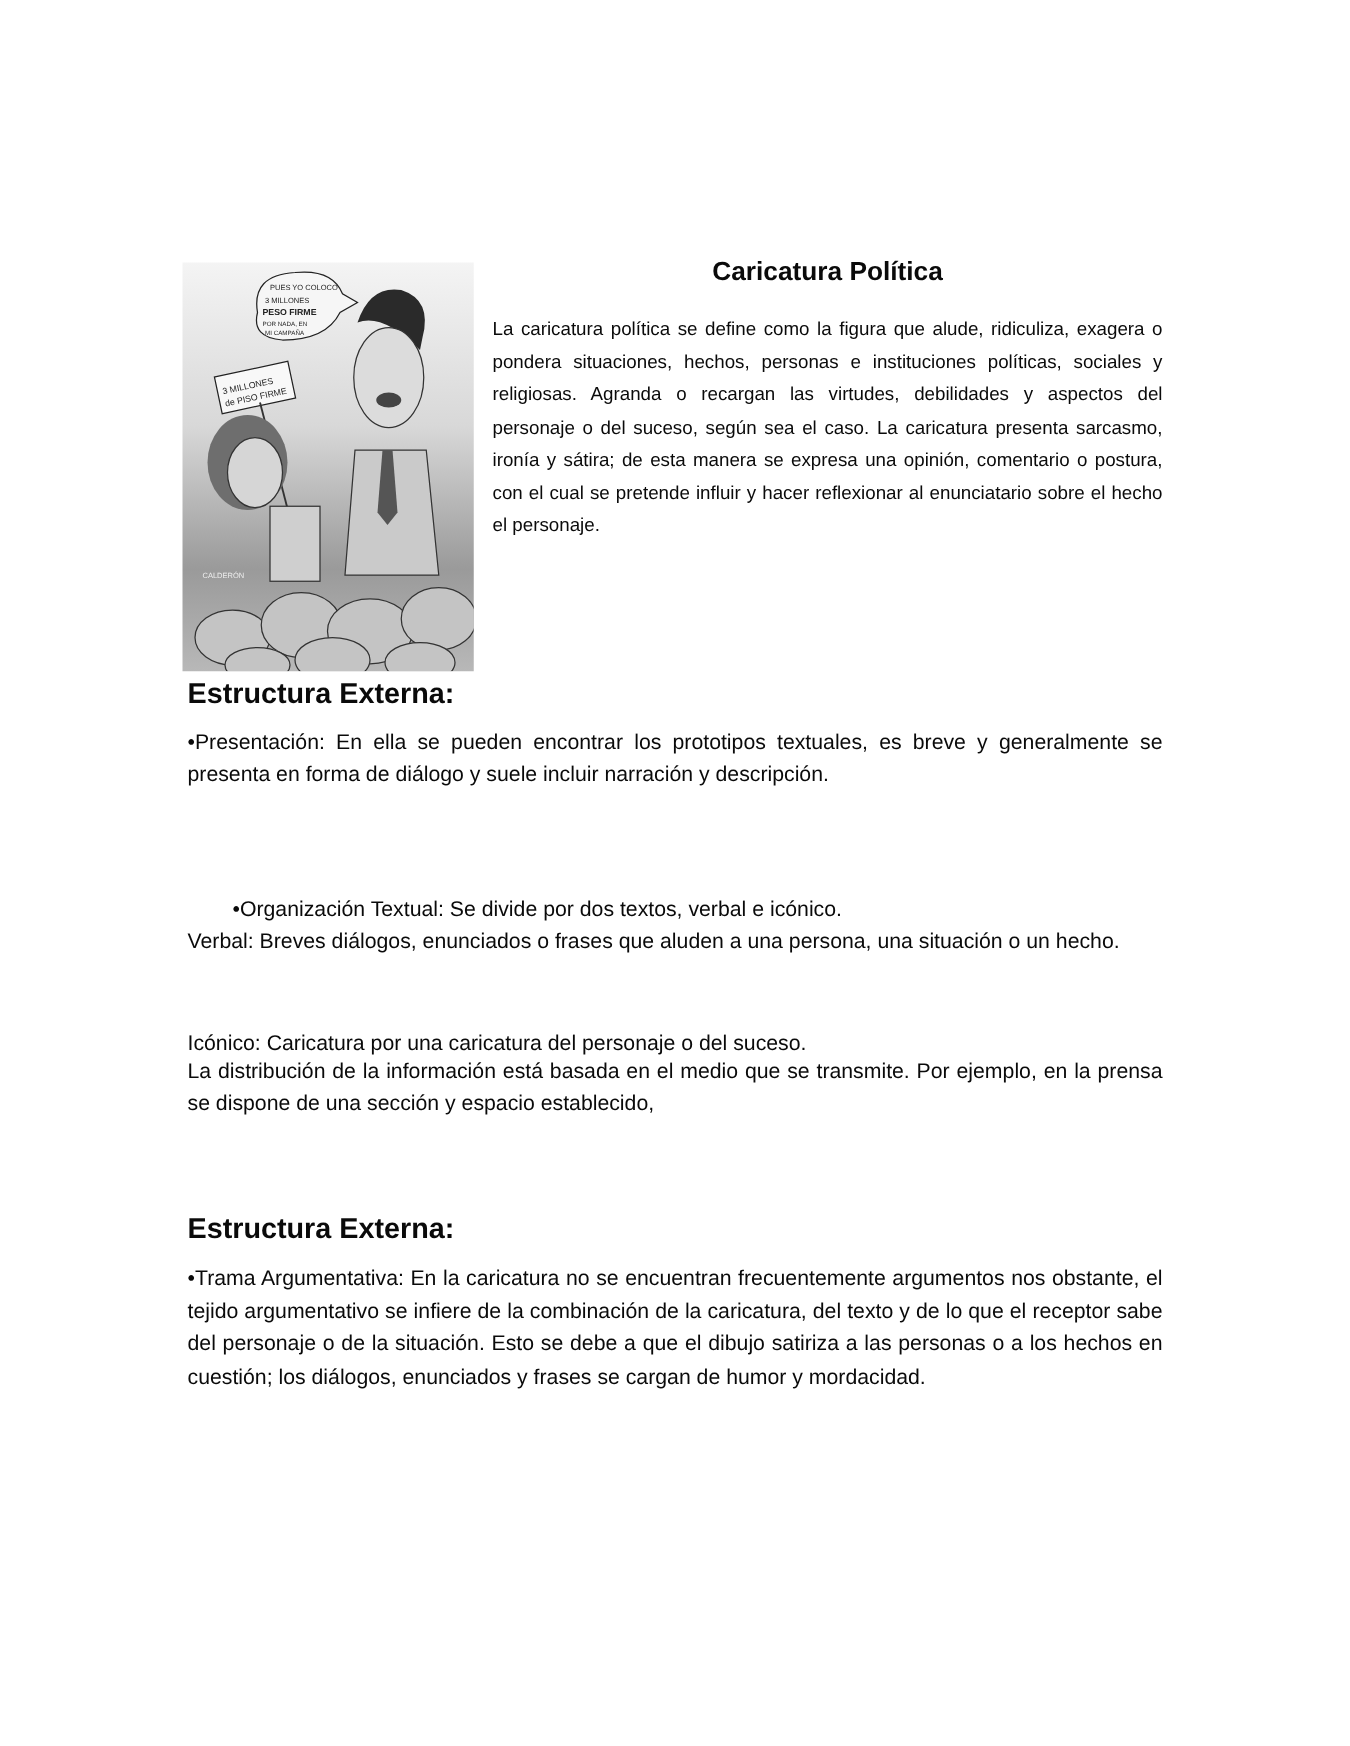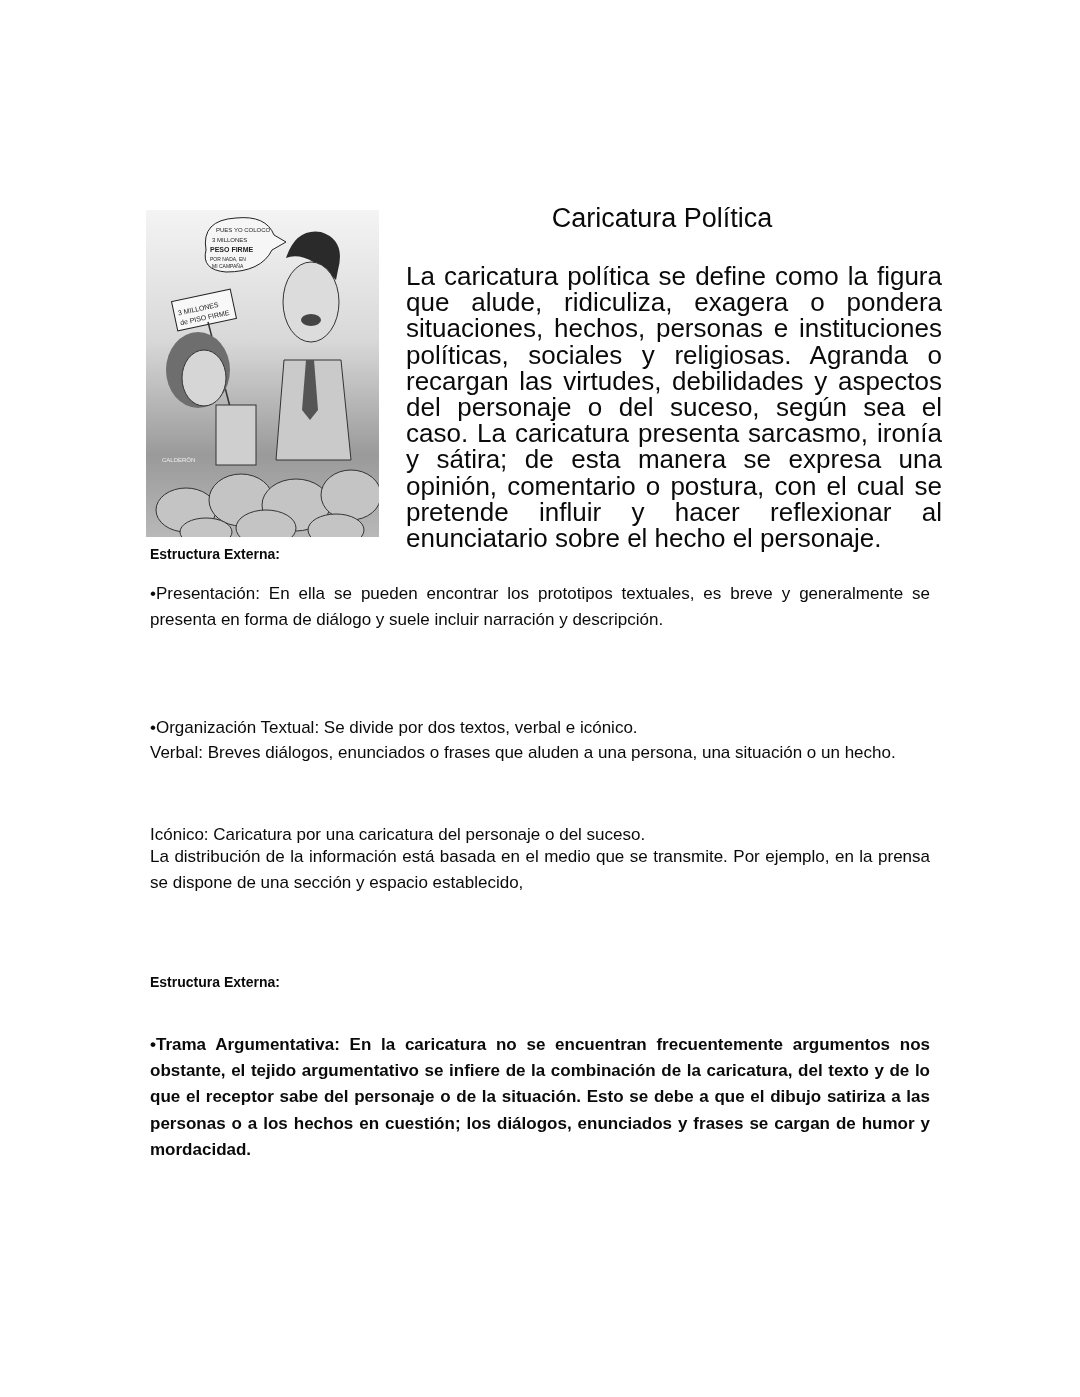--- a/index.html
+++ b/index.html
@@ -8,28 +8,28 @@
       font-family: "Liberation Sans", sans-serif; color: #0a0a0a;
     }
     .figure {
       position: absolute; left: 146px; top: 210px; width: 233px; height: 327px;
       background: linear-gradient(180deg, #f4f4f4 0%, #d8d8d8 40%, #9a9a9a 75%, #b8b8b8 100%);
       overflow: hidden;
     }
     .figure svg { width: 100%; height: 100%; display: block; }
     .title {
       position: absolute; left: 394px; top: 200px; width: 536px; text-align: center;
-      font-weight: normal; font-size: 27px; line-height: 36px;
+      font-weight: bold; font-size: 21px; line-height: 36px;
     }
     .intro {
       position: absolute; left: 394px; top: 251px; width: 536px;
-      font-size: 26px; line-height: 26.2px; text-align: justify; margin: 12px;
+      font-size: 15px; line-height: 26.2px; text-align: justify; margin: 0;
     }
     .section { position: absolute; left: 150px; width: 780px; }
-    .heading { font-weight: bold; font-size: 14px; line-height: 26px; margin: 0; }
+    .heading { font-weight: bold; font-size: 23px; line-height: 26px; margin: 0; }
     .para {
       font-size: 17px; line-height: 26.2px; text-align: justify; margin: 0;
     }
   </style>
 </head>
 <body>
 
 <div class="figure">
   <svg viewBox="0 0 233 327" xmlns="http://www.w3.org/2000/svg">
 
@@ -73,35 +73,35 @@
 <p class="intro">La caricatura política se define como la figura que alude, ridiculiza, exagera o pondera situaciones, hechos, personas e instituciones políticas, sociales y religiosas. Agranda o recargan las virtudes, debilidades y aspectos del personaje o del suceso, según sea el caso. La caricatura presenta sarcasmo, ironía y sátira; de esta manera se expresa una opinión, comentario o postura, con el cual se pretende influir y hacer reflexionar al enunciatario sobre el hecho el personaje.</p>
 
 <div class="section" style="top:541px;">
   <p class="heading">Estructura Externa:</p>
 </div>
 
 <div class="section" style="top:581px;">
   <p class="para">•Presentación: En ella se pueden encontrar los prototipos textuales, es breve y generalmente se presenta en forma de diálogo y suele incluir narración y descripción.</p>
 </div>
 
-<div class="section" style="top:715px;">
+<div class="section" style="top:715px;margin-left:36px;">
   <p class="para">•Organización Textual: Se divide por dos textos, verbal e icónico.</p>
 </div>
 
 <div class="section" style="top:740px;">
   <p class="para">Verbal: Breves diálogos, enunciados o frases que aluden a una persona, una situación o un hecho.</p>
 </div>
 
 <div class="section" style="top:822px;">
   <p class="para">Icónico: Caricatura por una caricatura del personaje o del suceso.</p>
 </div>
 
 <div class="section" style="top:844px;">
   <p class="para">La distribución de la información está basada en el medio que se transmite. Por ejemplo, en la prensa se dispone de una sección y espacio establecido,</p>
 </div>
 
 <div class="section" style="top:969px;">
   <p class="heading">Estructura Externa:</p>
 </div>
 
-<div class="section" style="top:1032px;font-weight:bold;">
+<div class="section" style="top:1010px;">
   <p class="para">•Trama Argumentativa: En la caricatura no se encuentran frecuentemente argumentos nos obstante, el tejido argumentativo se infiere de la combinación de la caricatura, del texto y de lo que el receptor sabe del personaje o de la situación. Esto se debe a que el dibujo satiriza a las personas o a los hechos en cuestión; los diálogos, enunciados y frases se cargan de humor y mordacidad.</p>
 </div>
 
 </body></html>

